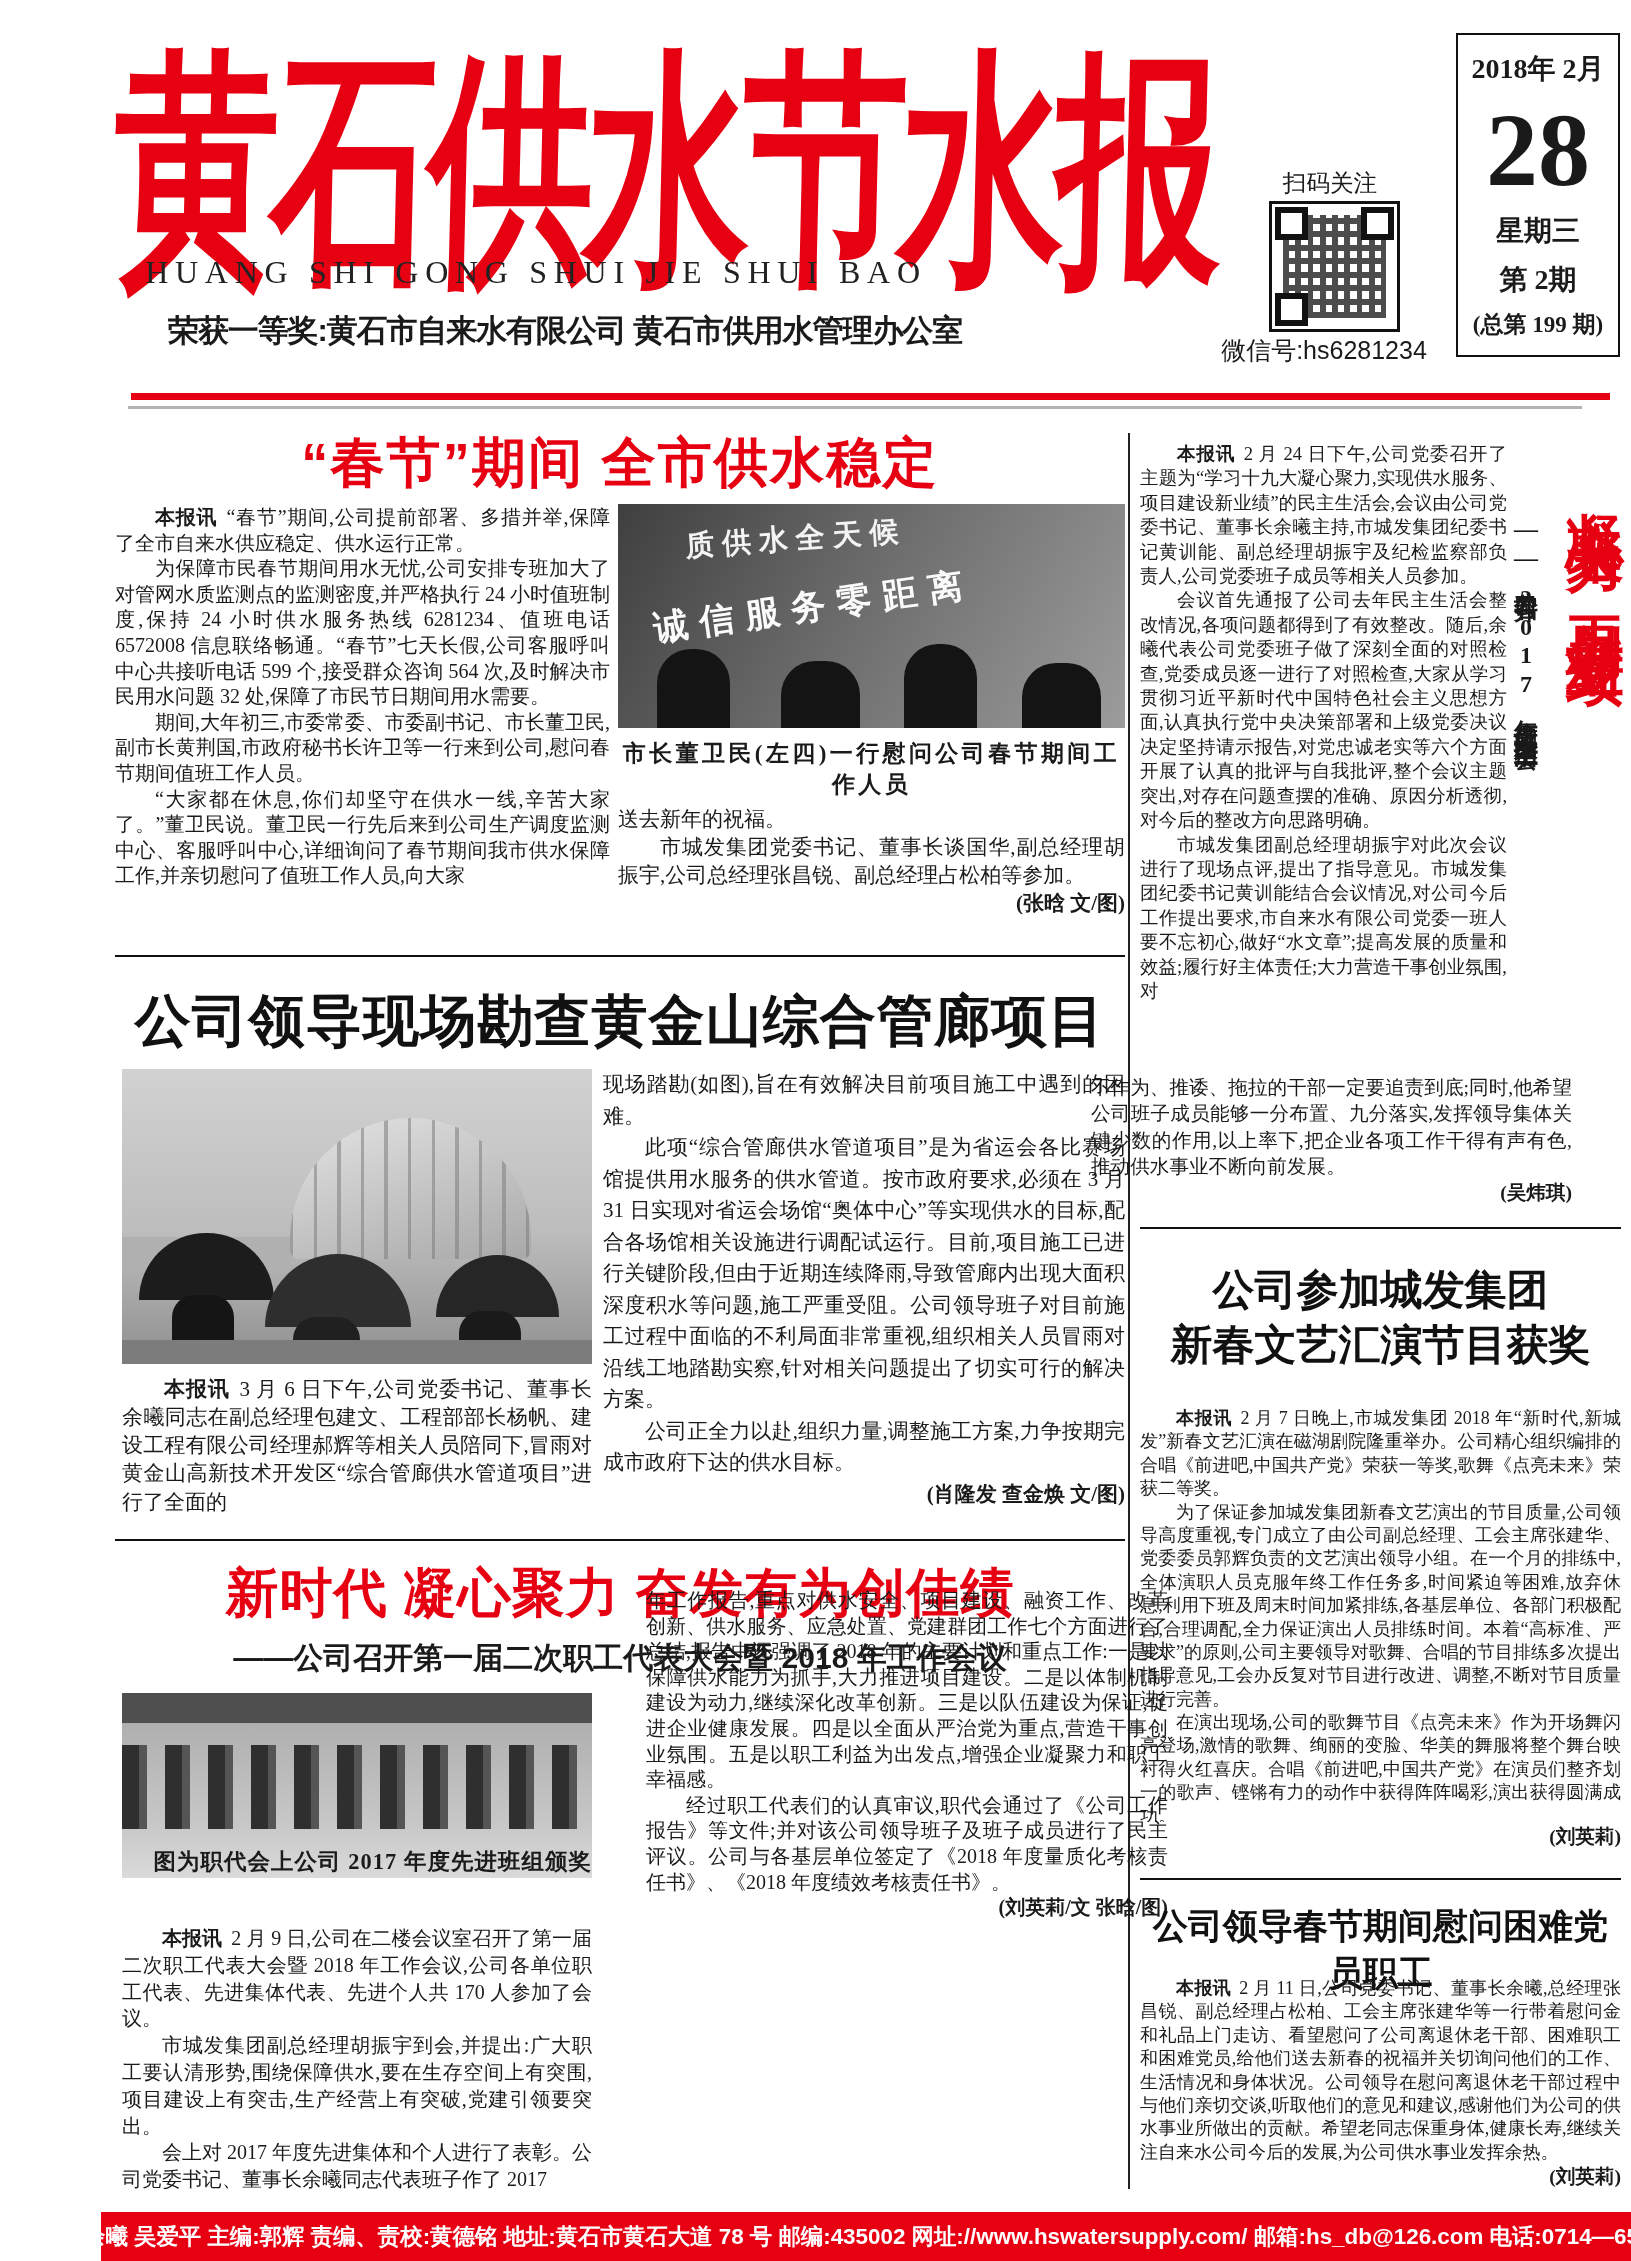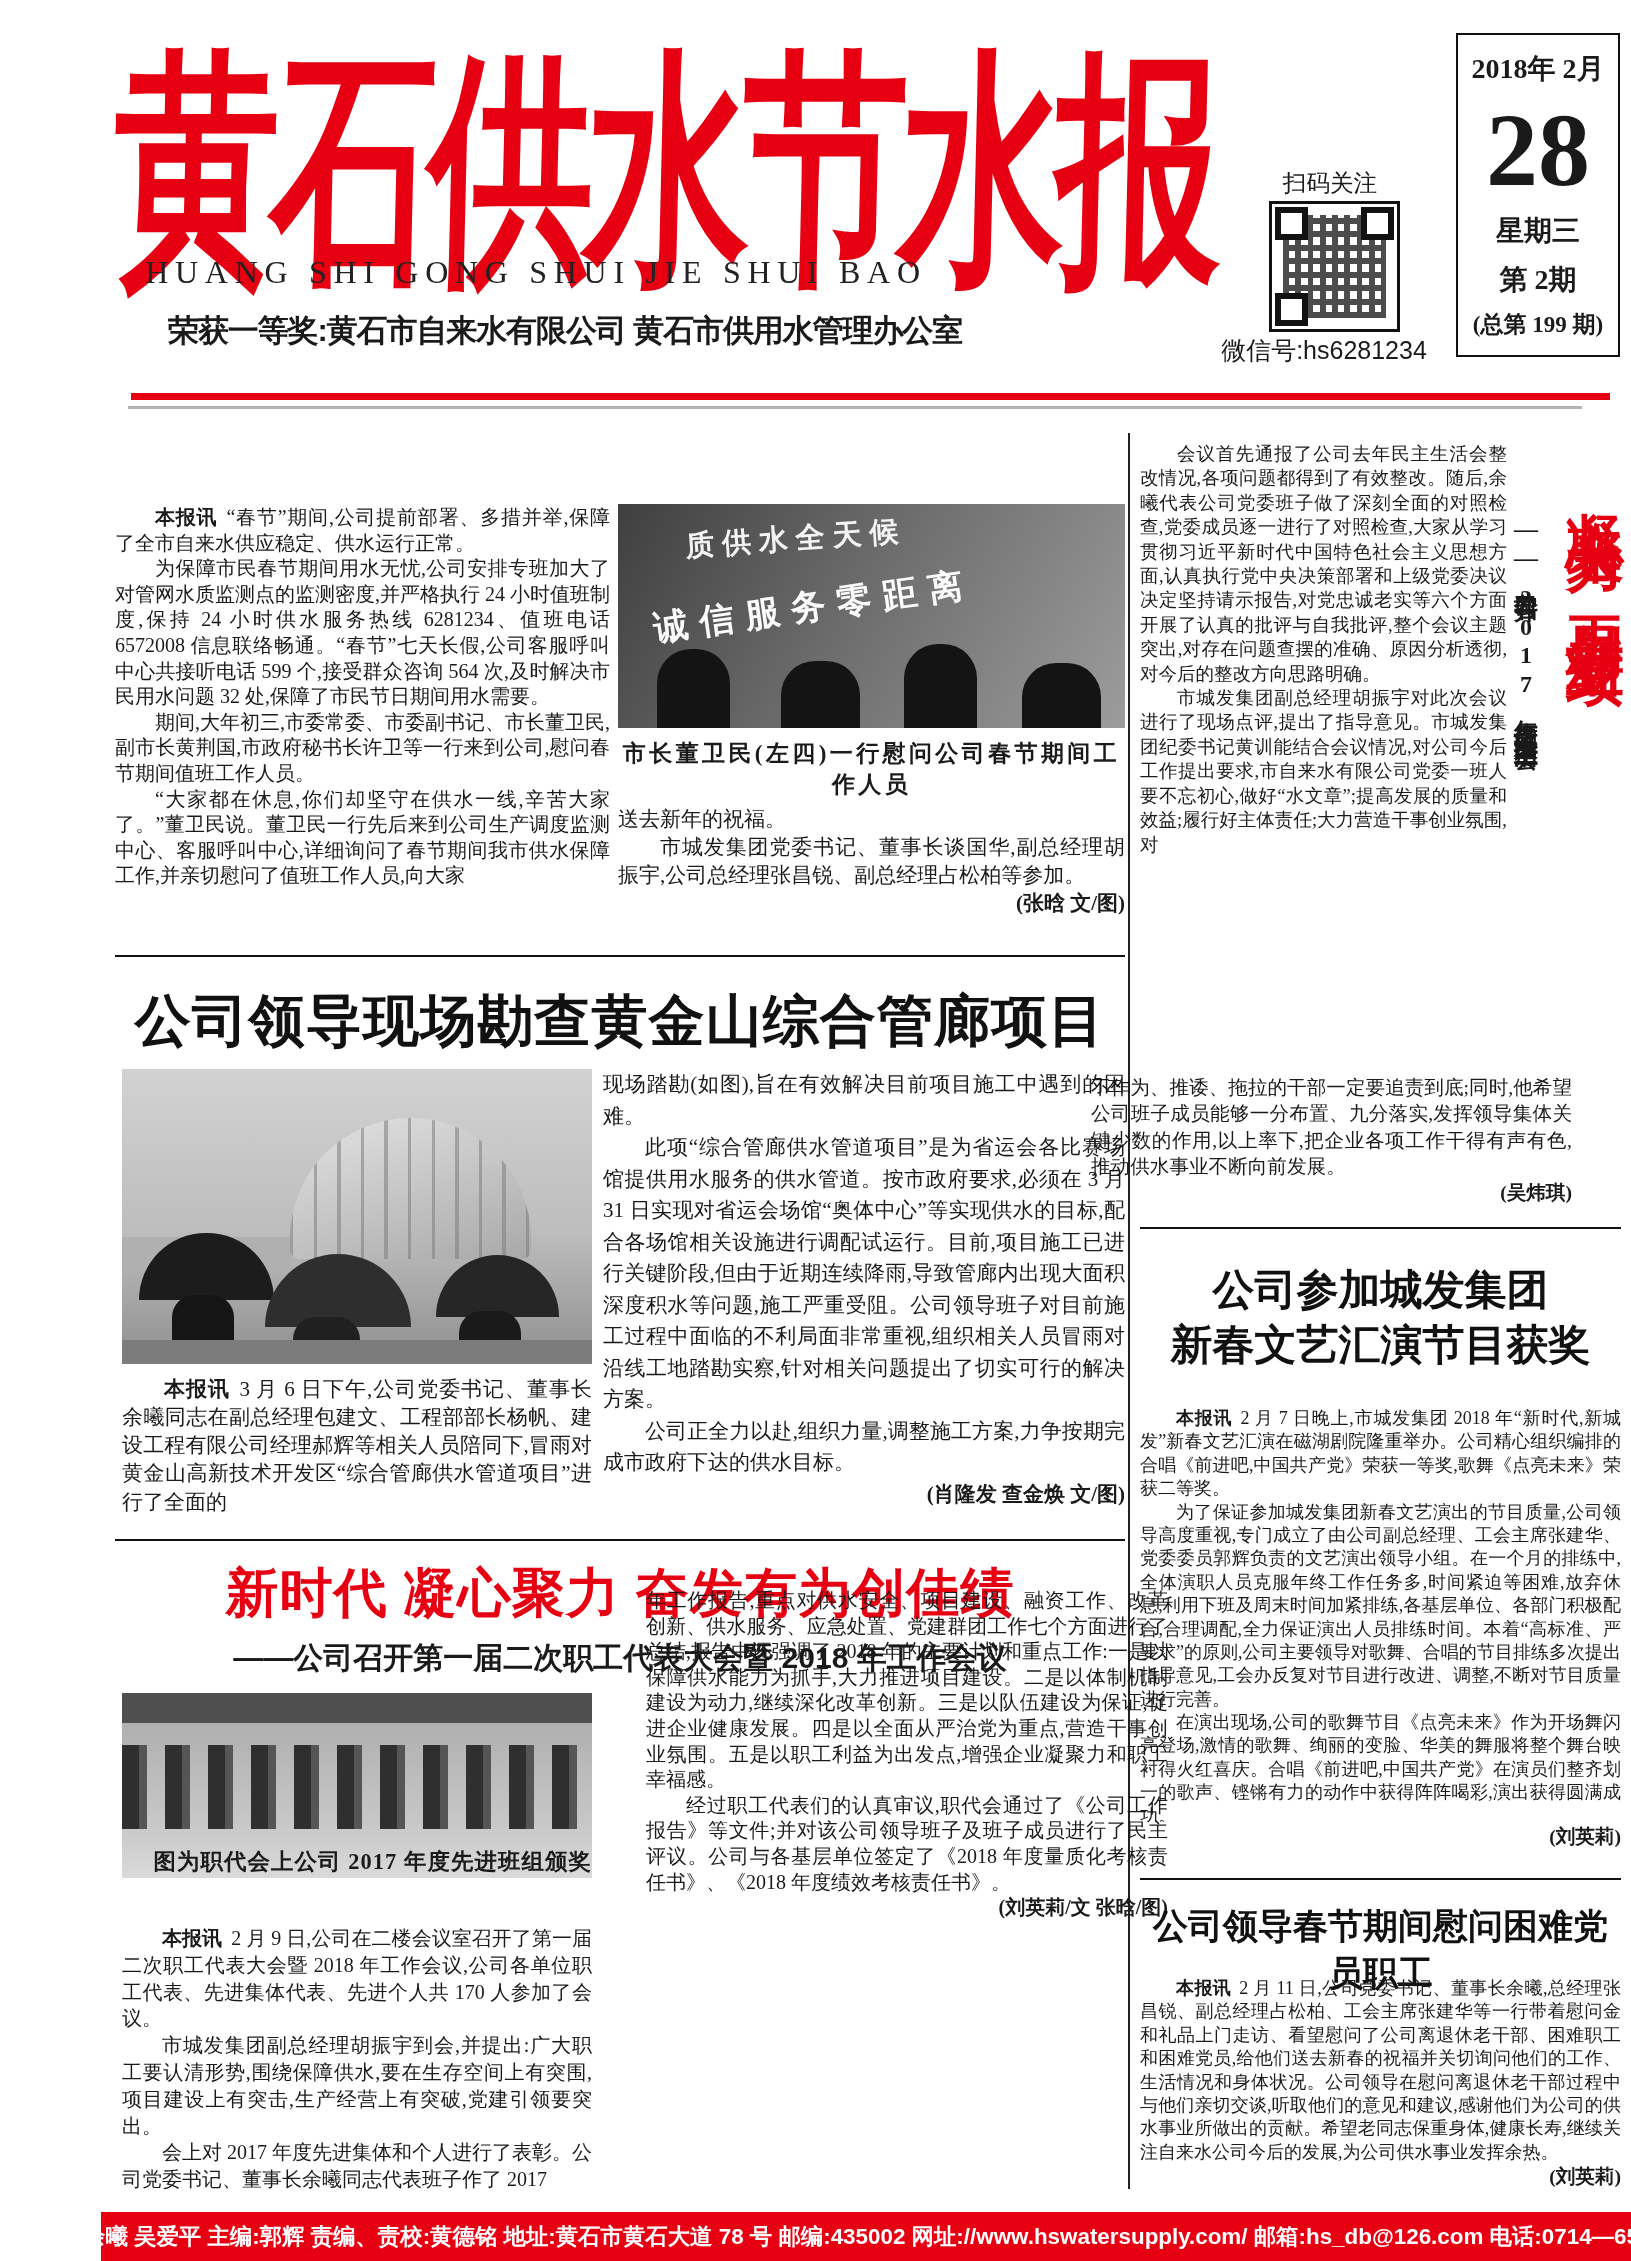--- a/index.html
+++ b/index.html
@@ -133,20 +133,21 @@
     <div class="day">28</div>
     <div class="wd">星期三</div>
     <div class="iss">第 2期</div>
     <div class="tot">(总第 199 期)</div>
   </div>
 
   <div class="abs" id="rule-red"></div>
   <div class="abs" id="rule-gray"></div>
   <div class="abs" id="v-divider"></div>
 
+  <div class="abs sans red" id="a1-headline">“春节”期间  全市供水稳定</div>
 
   <div class="abs body-text" id="a1-left">
     <p><span class="lede">本报讯</span><span>“春节”期间,公司提前部署、多措并举,保障了全市自来水供应稳定、供水运行正常。</span></p>
     <p>为保障市民春节期间用水无忧,公司安排专班加大了对管网水质监测点的监测密度,并严格执行 24 小时值班制度,保持 24 小时供水服务热线 6281234、值班电话 6572008 信息联络畅通。“春节”七天长假,公司客服呼叫中心共接听电话 599 个,接受群众咨询 564 次,及时解决市民用水问题 32 处,保障了市民节日期间用水需要。</p>
     <p>期间,大年初三,市委常委、市委副书记、市长董卫民,副市长黄荆国,市政府秘书长许卫等一行来到公司,慰问春节期间值班工作人员。</p>
     <p>“大家都在休息,你们却坚守在供水一线,辛苦大家了。”董卫民说。董卫民一行先后来到公司生产调度监测中心、客服呼叫中心,详细询问了春节期间我市供水保障工作,并亲切慰问了值班工作人员,向大家</p>
   </div>
 
   <div class="abs" id="a1-photo">
     <span class="bt1 sans">质供水全天候</span>
@@ -208,20 +209,21 @@
     <p>会上对 2017 年度先进集体和个人进行了表彰。公司党委书记、董事长余曦同志代表班子作了 2017</p>
   </div>
 
   <div class="abs body-text" id="a3-right">
     <p class="noind">年工作报告,重点对供水安全、项目建设、融资工作、改革创新、供水服务、应急处置、党建群团工作七个方面进行了总结,报告中还强调了 2018 年的主要计划和重点工作:一是以保障供水能力为抓手,大力推进项目建设。二是以体制机制建设为动力,继续深化改革创新。三是以队伍建设为保证,促进企业健康发展。四是以全面从严治党为重点,营造干事创业氛围。五是以职工利益为出发点,增强企业凝聚力和职工幸福感。</p>
     <p>经过职工代表们的认真审议,职代会通过了《公司工作报告》等文件;并对该公司领导班子及班子成员进行了民主评议。公司与各基层单位签定了《2018 年度量质化考核责任书》、《2018 年度绩效考核责任书》。</p>
     <p class="byline">(刘英莉/文 张晗/图)</p>
   </div>
 
   <div class="abs body-text" id="r1-narrow">
+    <p><span class="lede">本报讯</span><span>2 月 24 日下午,公司党委召开了主题为“学习十九大凝心聚力,实现供水服务、项目建设新业绩”的民主生活会,会议由公司党委书记、董事长余曦主持,市城发集团纪委书记黄训能、副总经理胡振宇及纪检监察部负责人,公司党委班子成员等相关人员参加。</span></p>
     <p>会议首先通报了公司去年民主生活会整改情况,各项问题都得到了有效整改。随后,余曦代表公司党委班子做了深刻全面的对照检查,党委成员逐一进行了对照检查,大家从学习贯彻习近平新时代中国特色社会主义思想方面,认真执行党中央决策部署和上级党委决议决定坚持请示报告,对党忠诚老实等六个方面开展了认真的批评与自我批评,整个会议主题突出,对存在问题查摆的准确、原因分析透彻,对今后的整改方向思路明确。</p>
     <p>市城发集团副总经理胡振宇对此次会议进行了现场点评,提出了指导意见。市城发集团纪委书记黄训能结合会议情况,对公司今后工作提出要求,市自来水有限公司党委一班人要不忘初心,做好“水文章”;提高发展的质量和效益;履行好主体责任;大力营造干事创业氛围,对</p>
   </div>
 
   <div class="abs" id="r1-vert">
     <div class="vtitle">凝心聚力 再创新业绩</div>
     <div class="vsub">——公司召开2017年度领导班子民主生活会</div>
   </div>
 
   <div class="abs body-text" id="r1-wide">

